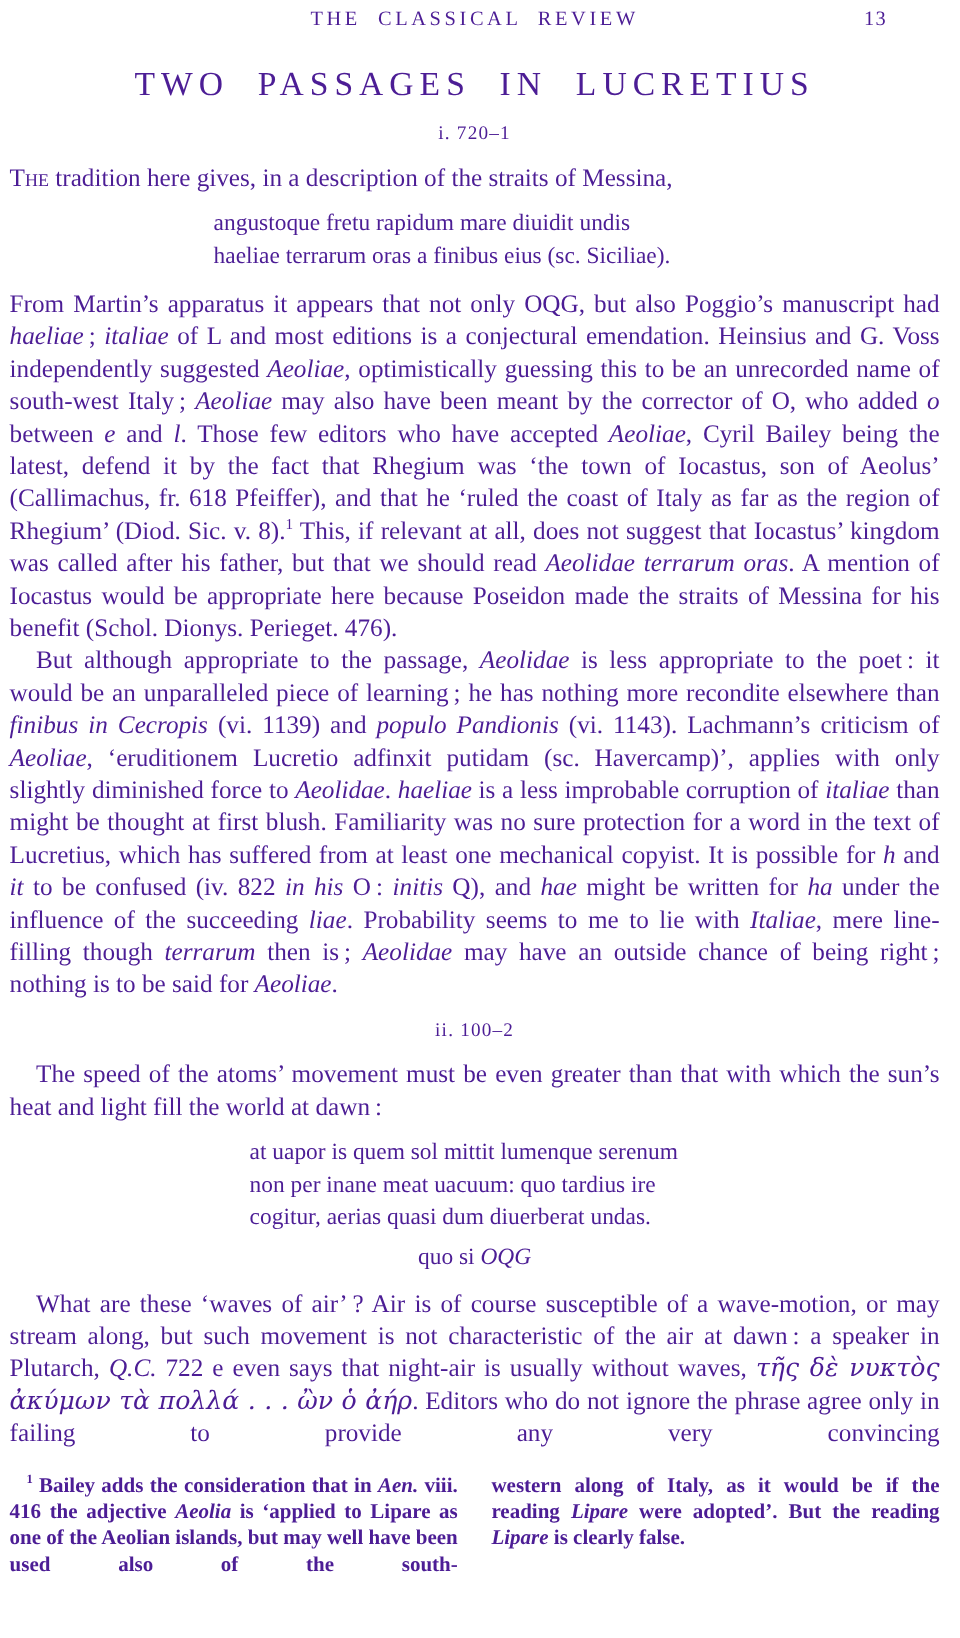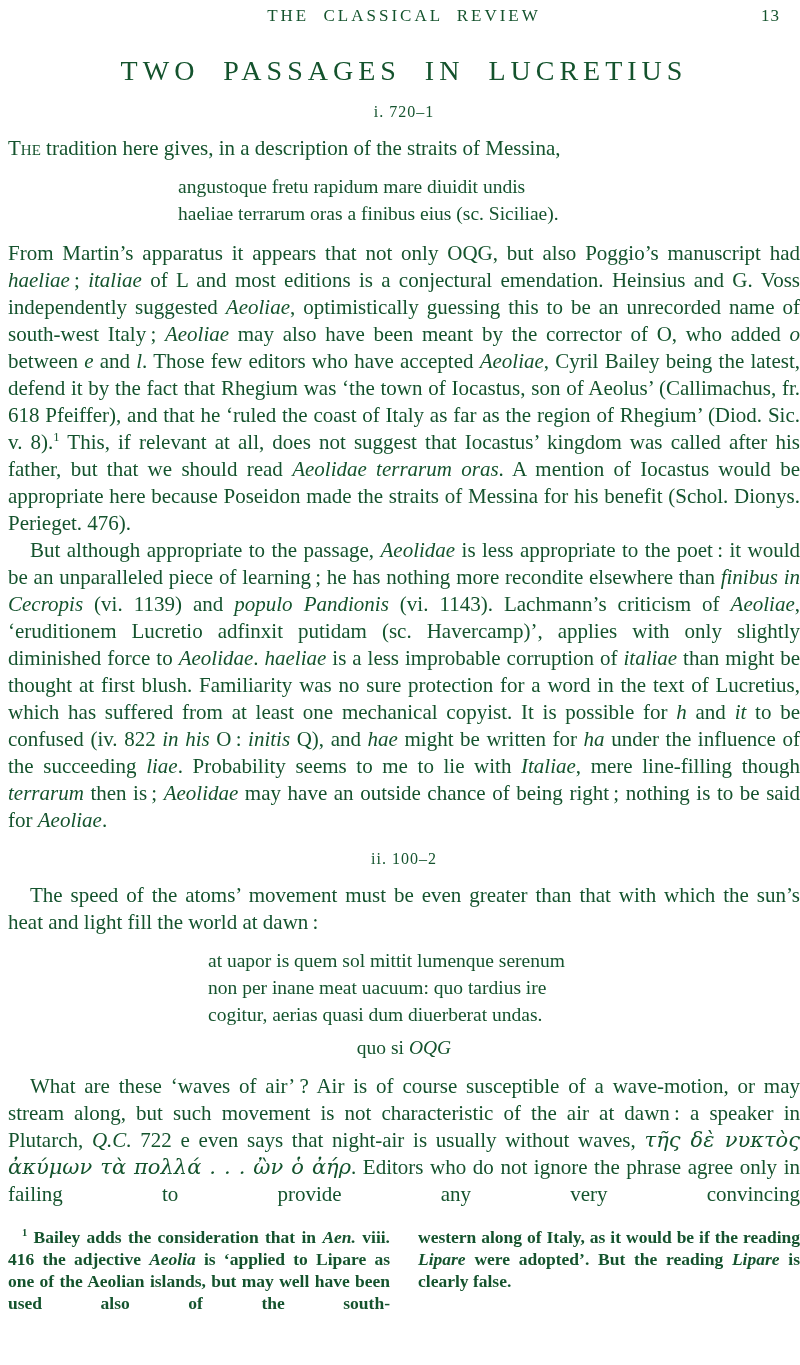--- a/index.html
+++ b/index.html
@@ -6,37 +6,37 @@
     margin: 0;
     padding: 0;
     background: #ffffff;
   }
   .page {
     position: relative;
     width: 800px;
     height: 1365px;
     margin: 0 auto;
     background: #ffffff;
-    color: #14532d;
+    color: #4c1d95;
     font-family: "Liberation Serif", "DejaVu Serif", serif;
     box-sizing: border-box;
-    padding: 6px 0 0 8px;
+    padding: 6px 17px 0 8px;
     overflow: hidden;
   }
   .running-head {
     position: relative;
     text-align: center;
     font-size: 17px;
     letter-spacing: 3px;
     word-spacing: 7px;
     height: 22px;
   }
   .page-number {
     position: absolute;
-    right: 20px;
+    right: 44px;
     top: 0;
     letter-spacing: 1px;
   }
   .article-title {
     margin: 27px 0 0 0;
     font-size: 28px;
     font-weight: normal;
     text-align: center;
     letter-spacing: 5px;
     word-spacing: 12px;

